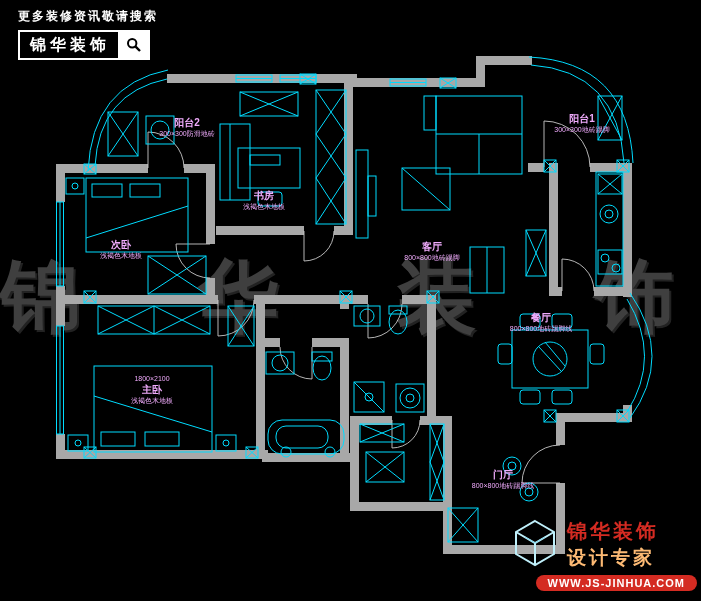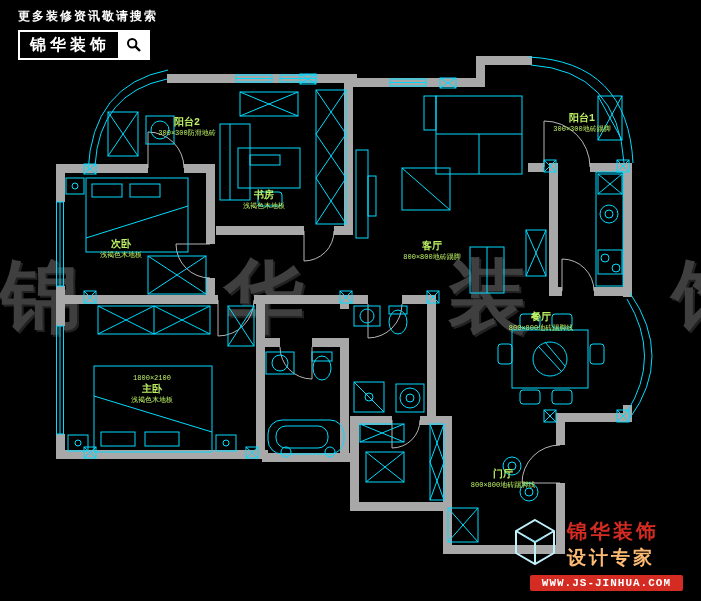--- a/index.html
+++ b/index.html
@@ -1,47 +1,47 @@
 <!DOCTYPE html>
 <html><head>
 <meta charset="utf-8">
 <style>
   html,body{margin:0;padding:0;background:#000;}
   .stage{position:relative;width:701px;height:601px;background:#000;overflow:hidden;
-         font-family:Liberation Mono, monospace;}
+         font-family:Liberation Sans, sans-serif;}
   
   .search-hint{position:absolute;left:18px;top:8px;color:#fff;font-size:12px;
                font-weight:bold;letter-spacing:2px;}
   .logo-box{position:absolute;left:18px;top:30px;display:flex;border:2px solid #fff;height:26px;}
   .logo-text{color:#fff;font-size:16px;font-weight:bold;letter-spacing:4px;
              padding:3px 8px 0 10px;border-right:2px solid #fff;}
   .logo-icon-cell{width:28px;background:#fff;display:flex;align-items:center;justify-content:center;}
   
   .watermark{position:absolute;left:0;right:0;top:244px;text-align:center;color:#3f3f3f;
              font-size:80px;font-weight:bold;letter-spacing:48px;white-space:nowrap;
              text-shadow:2px 2px 0 #222;z-index:1;}
   
   svg.plan{position:absolute;left:0;top:0;z-index:2;}
   .wall{fill:#a8a8a8;stroke:none;}
   .cy{stroke:#00dcff;fill:none;stroke-width:1;}
   .dr{stroke:#c8c8c8;fill:none;stroke-width:0.9;}
   
   .room-label{position:absolute;transform:translate(-50%,-50%);text-align:center;
-              color:#bef264;line-height:1.3;white-space:nowrap;z-index:3;}
+              color:#f0abfc;line-height:1.3;white-space:nowrap;z-index:3;}
   .room-name{font-size:10px;font-weight:bold;}
   .room-spec{font-size:7px;}
   .room-size{font-size:7px;}
   .wrap{white-space:normal;width:62px;}
   
   .footer-brand{position:absolute;right:42px;bottom:30px;display:flex;align-items:center;z-index:4;}
   .cube{margin-right:10px;}
   .brand-name{color:#d42b22;font-size:20px;font-weight:bold;letter-spacing:3px;}
   .brand-tagline{color:#fdba74;font-size:19px;font-weight:bold;letter-spacing:3px;}
-  .url-bar{position:absolute;right:18px;bottom:10px;background:#d42b22;color:#fff;
-           font-size:11px;font-weight:bold;padding:2px 12px;border-radius:2px;
+  .url-bar{position:absolute;right:4px;bottom:10px;background:#d42b22;color:#fff;
+           font-size:11px;font-weight:bold;padding:2px 12px;border-radius:8px;
            letter-spacing:1px;z-index:4;}
 </style>
 </head>
 <body>
 
 <div class="stage">
 
   <div class="search-hint">更多装修资讯敬请搜索</div>
   <div class="logo-box">
     <div class="logo-text">锦华装饰</div>

